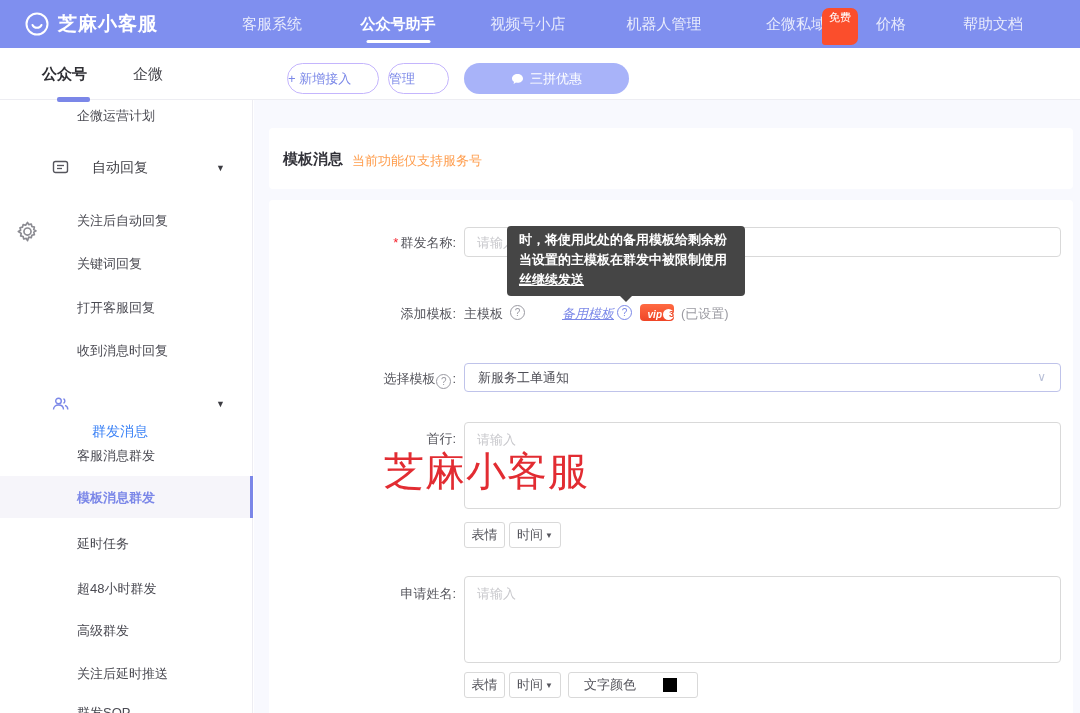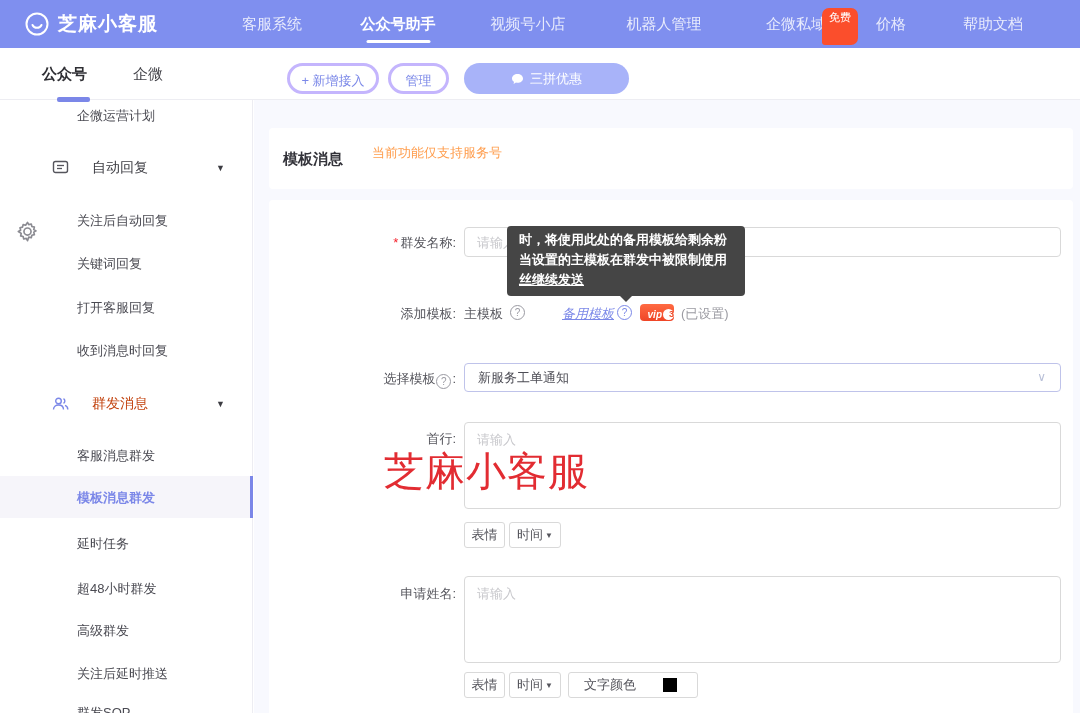--- a/index.html
+++ b/index.html
@@ -13,42 +13,42 @@
   .nav-item { position:absolute; top:0; height:48px; line-height:48px; transform:translateX(-50%); color:rgba(255,255,255,.82); font-size:15px; white-space:nowrap; }
   .nav-item.active { color:#fff; font-weight:bold; }
   .nav-underline { position:absolute; left:50%; transform:translateX(-50%); bottom:5px; width:64px; height:3px; background:#fff; border-radius:2px; }
   .free-badge { position:absolute; left:822px; top:8px; height:37px; line-height:19px; padding:0 7px; background:#fb4e2c; color:#fff; font-size:11px; border-radius:7px; border-bottom-left-radius:3px; }
 
   
   .tabbar { position:absolute; left:0; top:48px; width:1080px; height:52px; background:#fff; border-bottom:1px solid #ededf2; }
   .tab1 { position:absolute; left:42px; top:0; height:52px; line-height:52px; font-size:15px; font-weight:bold; color:#2e2e33; }
   .tab2 { position:absolute; left:133px; top:0; height:52px; line-height:52px; font-size:15px; color:#44444a; }
   .tab-underline { position:absolute; left:57px; top:97px; width:33px; height:5px; background:#7b87e8; border-radius:2px; z-index:5; }
-  .pill { position:absolute; top:15px; height:31px; z-index:6; line-height:29px; border:3px solid #c4b5fd; border-radius:16px; color:#7b88e8; font-size:13px; text-align:center; background:#fff; }
+  .pill { position:absolute; top:15px; height:31px; z-index:6; line-height:29px; border:1px solid #c4b5fd; border-radius:16px; color:#7b88e8; font-size:13px; background:#fff; }
   .pill-add { left:287px; width:92px; }
   .pill-manage { left:388px; width:61px; }
   .pill-promo { left:464px; width:165px; top:15px; height:31px; z-index:6; line-height:31px; background:#a8b3f9; border:none; color:#fff; font-size:13px; position:absolute; border-radius:16px; text-align:center; }
   .pill-promo .bubble { display:inline-block; vertical-align:-2px; margin-right:6px; }
 
   
   .sidebar { position:absolute; left:0; top:100px; width:253px; height:613px; background:#fff; border-right:1px solid #ededf2;padding-left:48px; }
   .side-sub { position:absolute; left:77px; font-size:13px; color:#4a4a52; white-space:nowrap; }
   .side-group { position:absolute; left:92px; font-size:14px; color:#3c3c42; white-space:nowrap; }
-  .side-group.purple { color:#c2410c; }
+  .side-group.purple { color:#3b82f6;margin-top:28px; }
   .side-icon { position:absolute; left:52px; width:17px; height:17px; }
   .side-caret { position:absolute; left:216px; font-size:9px; color:#3c3c42; }
   .active-row { position:absolute; left:0; top:376px; width:253px; height:42px; background:#f6f5fa; border-right:3px solid #7b87e8; }
   .side-sub.active { color:#7b87e8; font-weight:bold; }
   .gear { position:absolute; left:15px; top:219px; width:25px; height:25px; }
 
   
   .main { position:absolute; left:254px; top:100px; width:826px; height:613px; background:#f8f9fe; }
   .card1 { position:absolute; left:269px; top:128px; width:804px; height:61px; background:#fff; border-radius:4px; }
   .card1-title { position:absolute; left:283px; top:150px; font-size:15px; font-weight:bold; color:#33333a; }
-  .card1-note { position:absolute; left:352px; top:144px; font-size:13px; color:#ff9d4d;margin-left:20px; }
+  .card1-note { position:absolute; left:352px; top:152px; font-size:13px; color:#ff9d4d; }
   .card2 { position:absolute; left:269px; top:200px; width:804px; height:513px; background:#fff; border-radius:4px 4px 0 0; }
 
   .form-label { position:absolute; left:283px; width:173px; text-align:right; font-size:13px; color:#55555c; white-space:nowrap; }
   .req { color:#f5222d; margin-right:2px; }
   .txt-input { position:absolute; left:464px; width:597px; border:1px solid #d9d9d9; border-radius:4px; background:#fff; font-family:"Liberation Sans",sans-serif; font-size:13px; color:#333; padding:0 12px; }
   .txt-input::placeholder, .txt-area::placeholder { color:#c8c8cc; }
   .txt-area { position:absolute; left:464px; width:597px; border:1px solid #d9d9d9; border-radius:4px; background:#fff; font-family:"Liberation Sans",sans-serif; font-size:13px; padding:8px 12px; resize:none; }
 
   .tooltip { position:absolute; left:507px; top:226px; width:238px; background:#454545; border-radius:4px; color:#fff; font-size:13px; font-weight:bold; line-height:20px; padding:4px 12px 6px; z-index:9; }
   .tooltip .ul { text-decoration:underline; }

